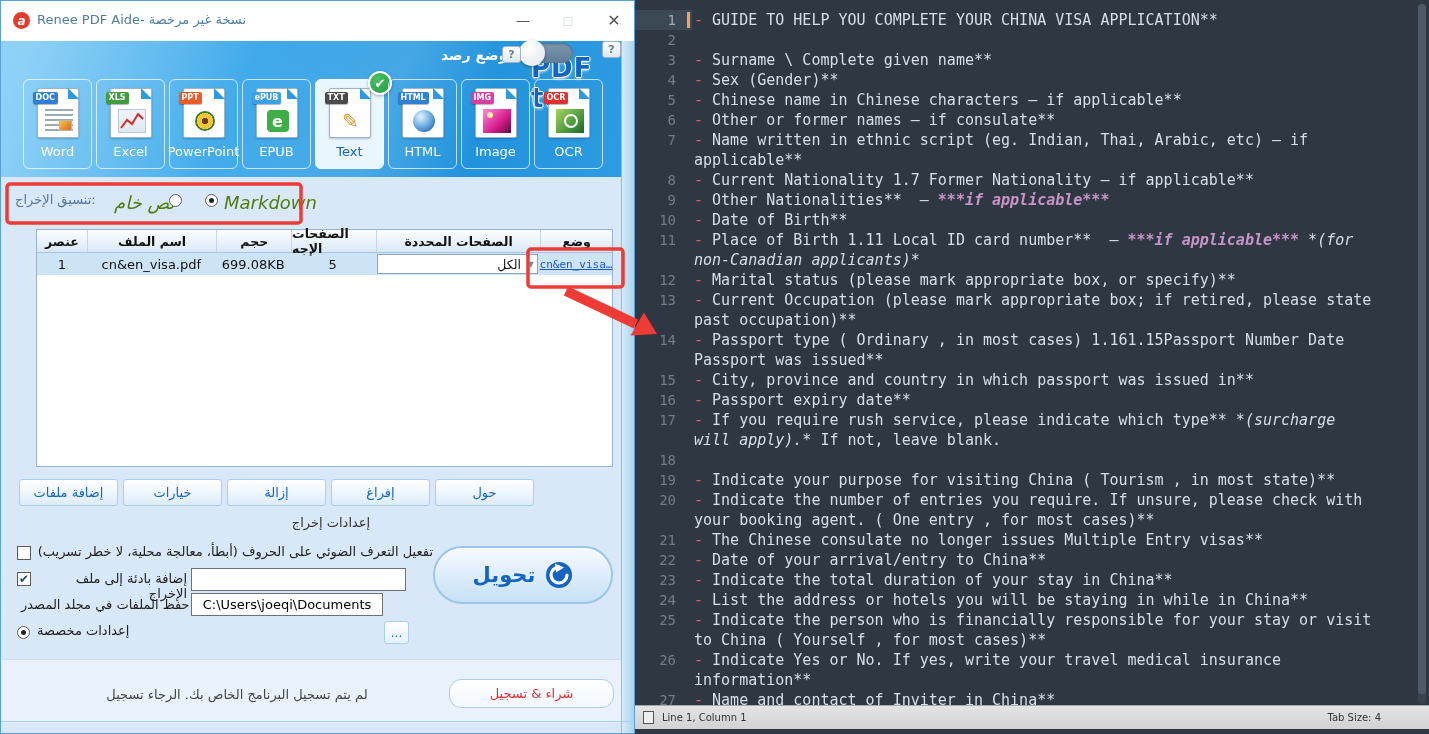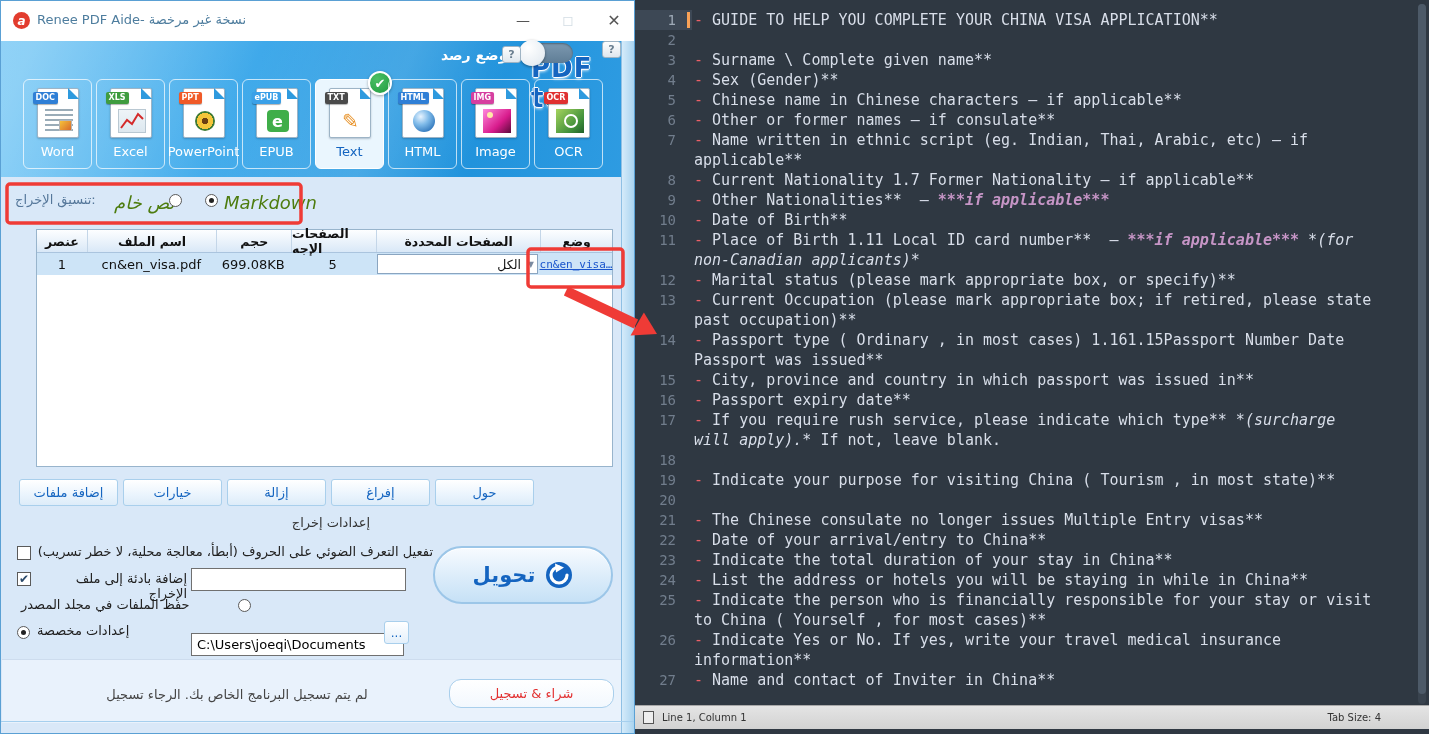--- a/index.html
+++ b/index.html
@@ -309,21 +309,21 @@
 
     <span class="checkbox" style="left:16px; top:571px;">✔</span>
     <div class="set-label" style="left:36px; top:570px; width:150px; text-align:right;">إضافة بادئة إلى ملف الإخراج</div>
     <input class="txt-input" style="left: 190px; top: 567px; width: 215px;" value="">
 
     <div class="set-label" style="left:20px; top:596px;">حفظ الملفات في مجلد المصدر</div>
     <span class="radio" style="left:237px; top:598px;"></span>
 
     <span class="radio on" style="left:16px; top:625px;"></span>
     <div class="set-label" style="left:36px; top:622px;">إعدادات مخصصة</div>
-    <input class="txt-input" style="left: 190px; top: 632px; width: 213px;" value="C:\Users\joeqi\Documents">
+    <input class="txt-input" style="left: 190px; top: 592px; width: 192px; text-align: center;" value="C:\Users\joeqi\Documents">
     <div id="browse-btn">...</div>
 
     <div id="convert-btn">
       <span class="cv-label">تحويل</span>
       <svg width="28" height="28" viewBox="0 0 28 28">
         <circle cx="14" cy="14" r="13" fill="#1464c0"></circle>
         <path d="M14 6 a8 8 0 1 0 8 8" fill="none" stroke="#fff" stroke-width="3.2" stroke-linecap="round"></path>
         <polygon points="10,2.5 19,6.5 11,11.5" fill="#fff"></polygon>
       </svg>
     </div>
@@ -410,20 +410,21 @@
         <div class="eline">
           <div class="gut">18</div>
           <div class="code"></div>
         </div>
         <div class="eline">
           <div class="gut">19</div>
           <div class="code"><span class="seg-d">-</span><span> Indicate your purpose for visiting China ( Tourism , in most state)**</span></div>
         </div>
         <div class="eline">
           <div class="gut">20</div>
+          <div class="code"><span class="seg-d">-</span><span> Indicate the number of entries you require. If unsure, please check with your booking agent. ( One entry , for most cases)**</span></div>
         </div>
         <div class="eline">
           <div class="gut">21</div>
           <div class="code"><span class="seg-d">-</span><span> The Chinese consulate no longer issues Multiple Entry visas**</span></div>
         </div>
         <div class="eline">
           <div class="gut">22</div>
           <div class="code"><span class="seg-d">-</span><span> Date of your arrival/entry to China**</span></div>
         </div>
         <div class="eline">

